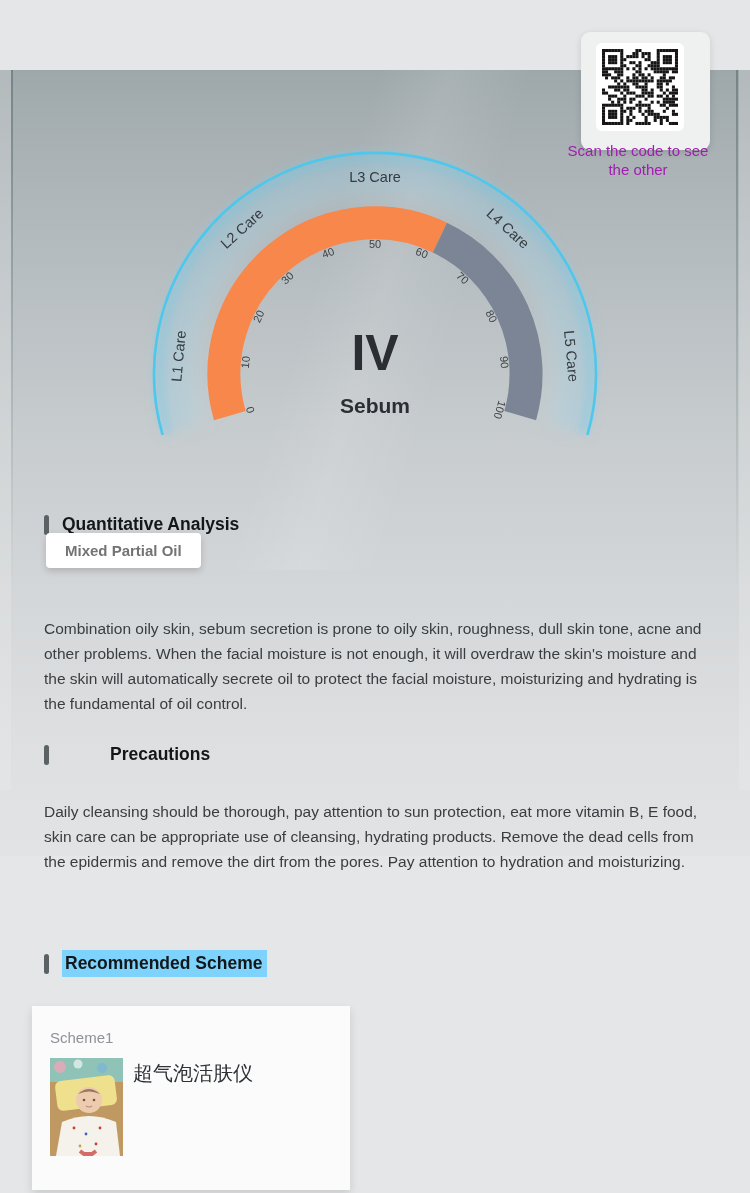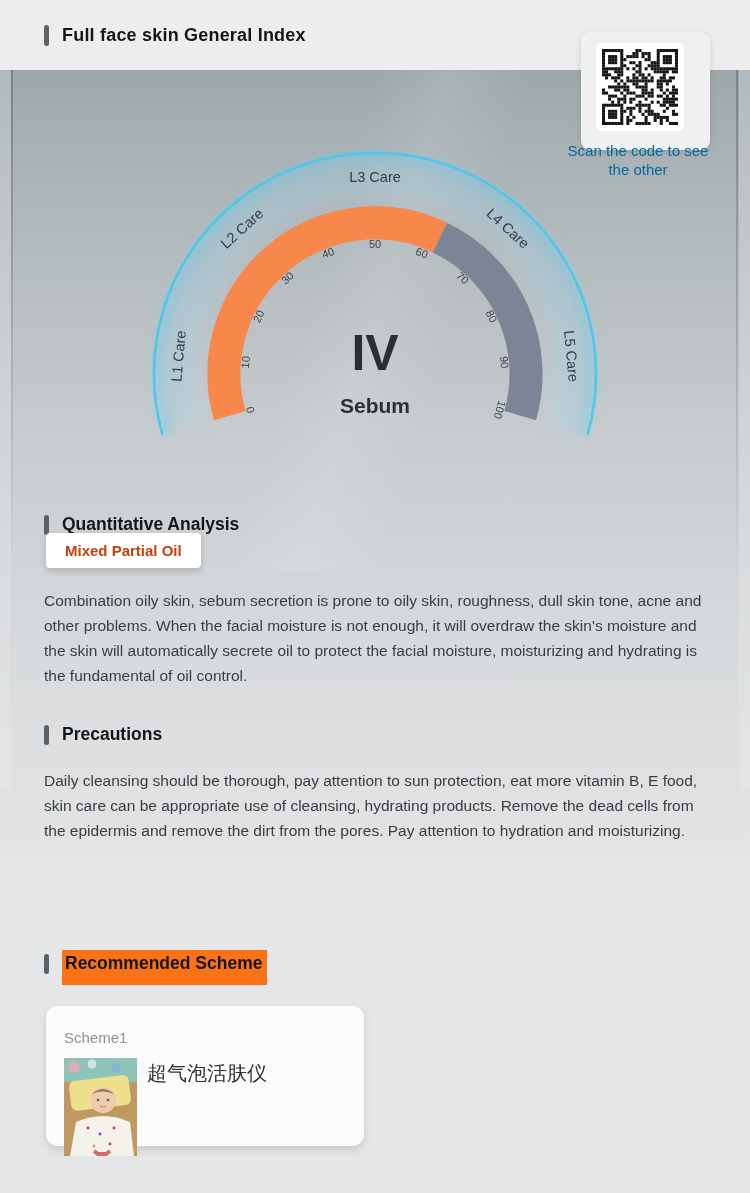--- a/index.html
+++ b/index.html
@@ -20,56 +20,52 @@
   .header{position:absolute;left:0;top:0;width:750px;height:70px;background:#ededee;
     display:flex;align-items:center;z-index:5;}
   .h-bar{width:5px;height:21px;border-radius:2.5px;background:#5b6266;margin-left:44px;flex:none;}
   .h-title{margin-left:13px;font-size:18px;font-weight:bold;color:#14171a;letter-spacing:.2px;}
   
   .qr-card{position:absolute;left:581px;top:32px;width:129px;height:118px;background:#eff1f1;
     border-radius:9px;box-shadow:0 2px 7px rgba(0,0,0,.13);z-index:6;}
   .qr-box{position:absolute;left:15px;top:11px;width:88px;height:88px;background:#ffffff;
     border-radius:6px;padding:6px;box-sizing:border-box;}
   .qr-caption{position:absolute;left:552px;top:141px;width:172px;text-align:center;
-    font-size:15px;line-height:19px;color:#0369a1;z-index:6;}
+    font-size:15px;line-height:19px;color:#a21caf;z-index:6;}
   
   .gauge-wrap{position:absolute;left:0;top:70px;width:750px;height:420px;z-index:3;}
   
   .sect{position:absolute;left:44px;display:flex;align-items:center;z-index:4;}
   .s-bar{width:5px;height:20px;border-radius:2.5px;background:#5b6266;flex:none;}
   .s-title{margin-left:13px;font-size:17.5px;font-weight:bold;color:#14171a;}
-  .s-title .hl{background:#f97316;padding:3px 5px 12px 3px;}
+  .s-title .hl{background:#7dd3fc;padding:3px 5px 4px 3px;}
   
   .para{position:absolute;left:44px;width:664px;font-size:15.5px;line-height:25px;color:#3a3d40;z-index:4;}
   .tag-btn{position:absolute;left:46px;top:533px;display:inline-block;background:#ffffff;
     border:0;border-radius:4px;padding:9px 19px;font-family:inherit;
-    font-size:15px;font-weight:bold;color:#c2410c;box-shadow:0 3px 7px rgba(0,0,0,.17);z-index:4;}
-  
-  .scheme-card{position:absolute;left:46px;top:1006px;width:318px;height:140px;background:#fbfbfc;
-    border-radius:12px;box-shadow:0 4px 9px rgba(0,0,0,.12);z-index:4;}
+    font-size:15px;font-weight:bold;color:#737373;box-shadow:0 3px 7px rgba(0,0,0,.17);z-index:4;}
+  
+  .scheme-card{position:absolute;left:32px;top:1006px;width:318px;height:184px;background:#fbfbfc;
+    border-radius:0;box-shadow:0 4px 9px rgba(0,0,0,.12);z-index:4;}
   .scheme-label{position:absolute;left:18px;top:23px;font-size:15px;color:#8e9296;}
   .scheme-thumb{position:absolute;left:18px;top:52px;width:73px;height:98px;overflow:hidden;}
   .product-name{position:absolute;left:101px;top:54px;font-size:20px;color:#2e3236;}
 </style>
 </head>
 <body>
 
 <div class="page">
 
   <div class="photo-bg"></div>
   <div class="photo-glare"></div>
   <div class="edge-strip left"></div>
   <div class="edge-strip right"></div>
   <div class="edge-line left"></div>
   <div class="edge-line right"></div>
 
-  <div class="header">
-    <div class="h-bar"></div>
-    <div class="h-title">Full face skin General Index</div>
-  </div>
 
   <div class="qr-card">
     <div class="qr-box" id="qr-box"><svg width="76" height="76" viewBox="0 0 76 76" xmlns="http://www.w3.org/2000/svg">
           <rect x="0.00" y="0.00" width="3.04" height="3.04" fill="#141414"></rect>
           <rect x="3.04" y="0.00" width="3.04" height="3.04" fill="#141414"></rect>
           <rect x="6.08" y="0.00" width="3.04" height="3.04" fill="#141414"></rect>
           <rect x="9.12" y="0.00" width="3.04" height="3.04" fill="#141414"></rect>
           <rect x="12.16" y="0.00" width="3.04" height="3.04" fill="#141414"></rect>
           <rect x="15.20" y="0.00" width="3.04" height="3.04" fill="#141414"></rect>
           <rect x="18.24" y="0.00" width="3.04" height="3.04" fill="#141414"></rect>
@@ -432,27 +428,27 @@
         <text transform="translate(570.2 286.2) rotate(84.8)" text-anchor="middle" dominant-baseline="middle" font-size="14.5" fill="#363b40" font-family="&quot;Liberation Sans&quot;, sans-serif">L5 Care</text>
         <text x="375" y="300" text-anchor="middle" font-size="50" font-weight="bold" fill="#2b2f33" font-family="&quot;Liberation Sans&quot;, sans-serif">IV</text>
         <text x="375" y="343" text-anchor="middle" font-size="21" font-weight="bold" fill="#2b2f33" font-family="&quot;Liberation Sans&quot;, sans-serif">Sebum</text>
       </svg></div>
 
   <div class="sect" style="top:478px;margin-top:36px;">
     <div class="s-bar"></div>
     <div class="s-title">Quantitative Analysis</div>
   </div>
   <button class="tag-btn">Mixed Partial Oil</button>
-  <div class="para" style="top:588px;">Combination oily skin, sebum secretion is prone to oily skin, roughness, dull skin tone, acne and other problems. When the facial moisture is not enough, it will overdraw the skin's moisture and the skin will automatically secrete oil to protect the facial moisture, moisturizing and hydrating is the fundamental of oil control.</div>
-
-  <div class="sect" style="top:724px;">
+  <div class="para" style="top:616px;">Combination oily skin, sebum secretion is prone to oily skin, roughness, dull skin tone, acne and other problems. When the facial moisture is not enough, it will overdraw the skin's moisture and the skin will automatically secrete oil to protect the facial moisture, moisturizing and hydrating is the fundamental of oil control.</div>
+
+  <div class="sect" style="top:744px;gap:48px;">
     <div class="s-bar"></div>
     <div class="s-title">Precautions</div>
   </div>
-  <div class="para" style="top:768px;">Daily cleansing should be thorough, pay attention to sun protection, eat more vitamin B, E food, skin care can be appropriate use of cleansing, hydrating products. Remove the dead cells from the epidermis and remove the dirt from the pores. Pay attention to hydration and moisturizing.</div>
+  <div class="para" style="top:799px;">Daily cleansing should be thorough, pay attention to sun protection, eat more vitamin B, E food, skin care can be appropriate use of cleansing, hydrating products. Remove the dead cells from the epidermis and remove the dirt from the pores. Pay attention to hydration and moisturizing.</div>
 
   <div class="sect" style="top:953px;">
     <div class="s-bar"></div>
     <div class="s-title"><span class="hl">Recommended Scheme</span></div>
   </div>
 
   <div class="scheme-card">
     <div class="scheme-label">Scheme1</div>
     <div class="scheme-thumb">
       <svg width="73" height="98" viewBox="0 0 73 98" xmlns="http://www.w3.org/2000/svg">

